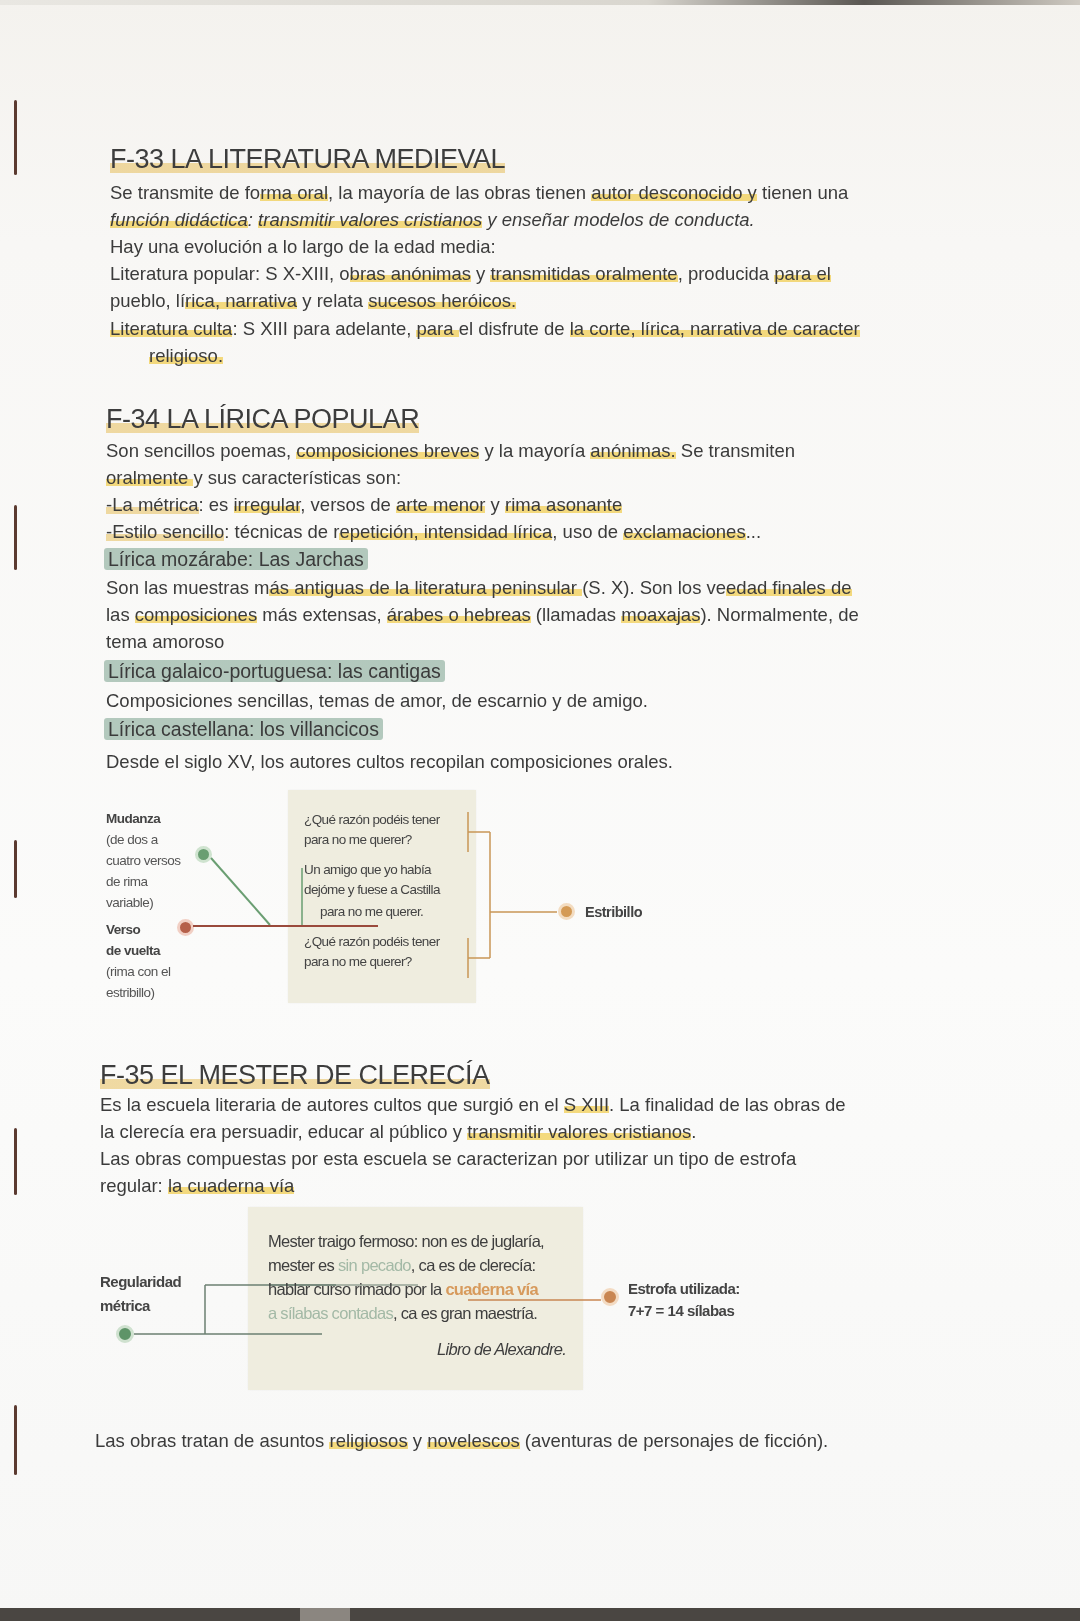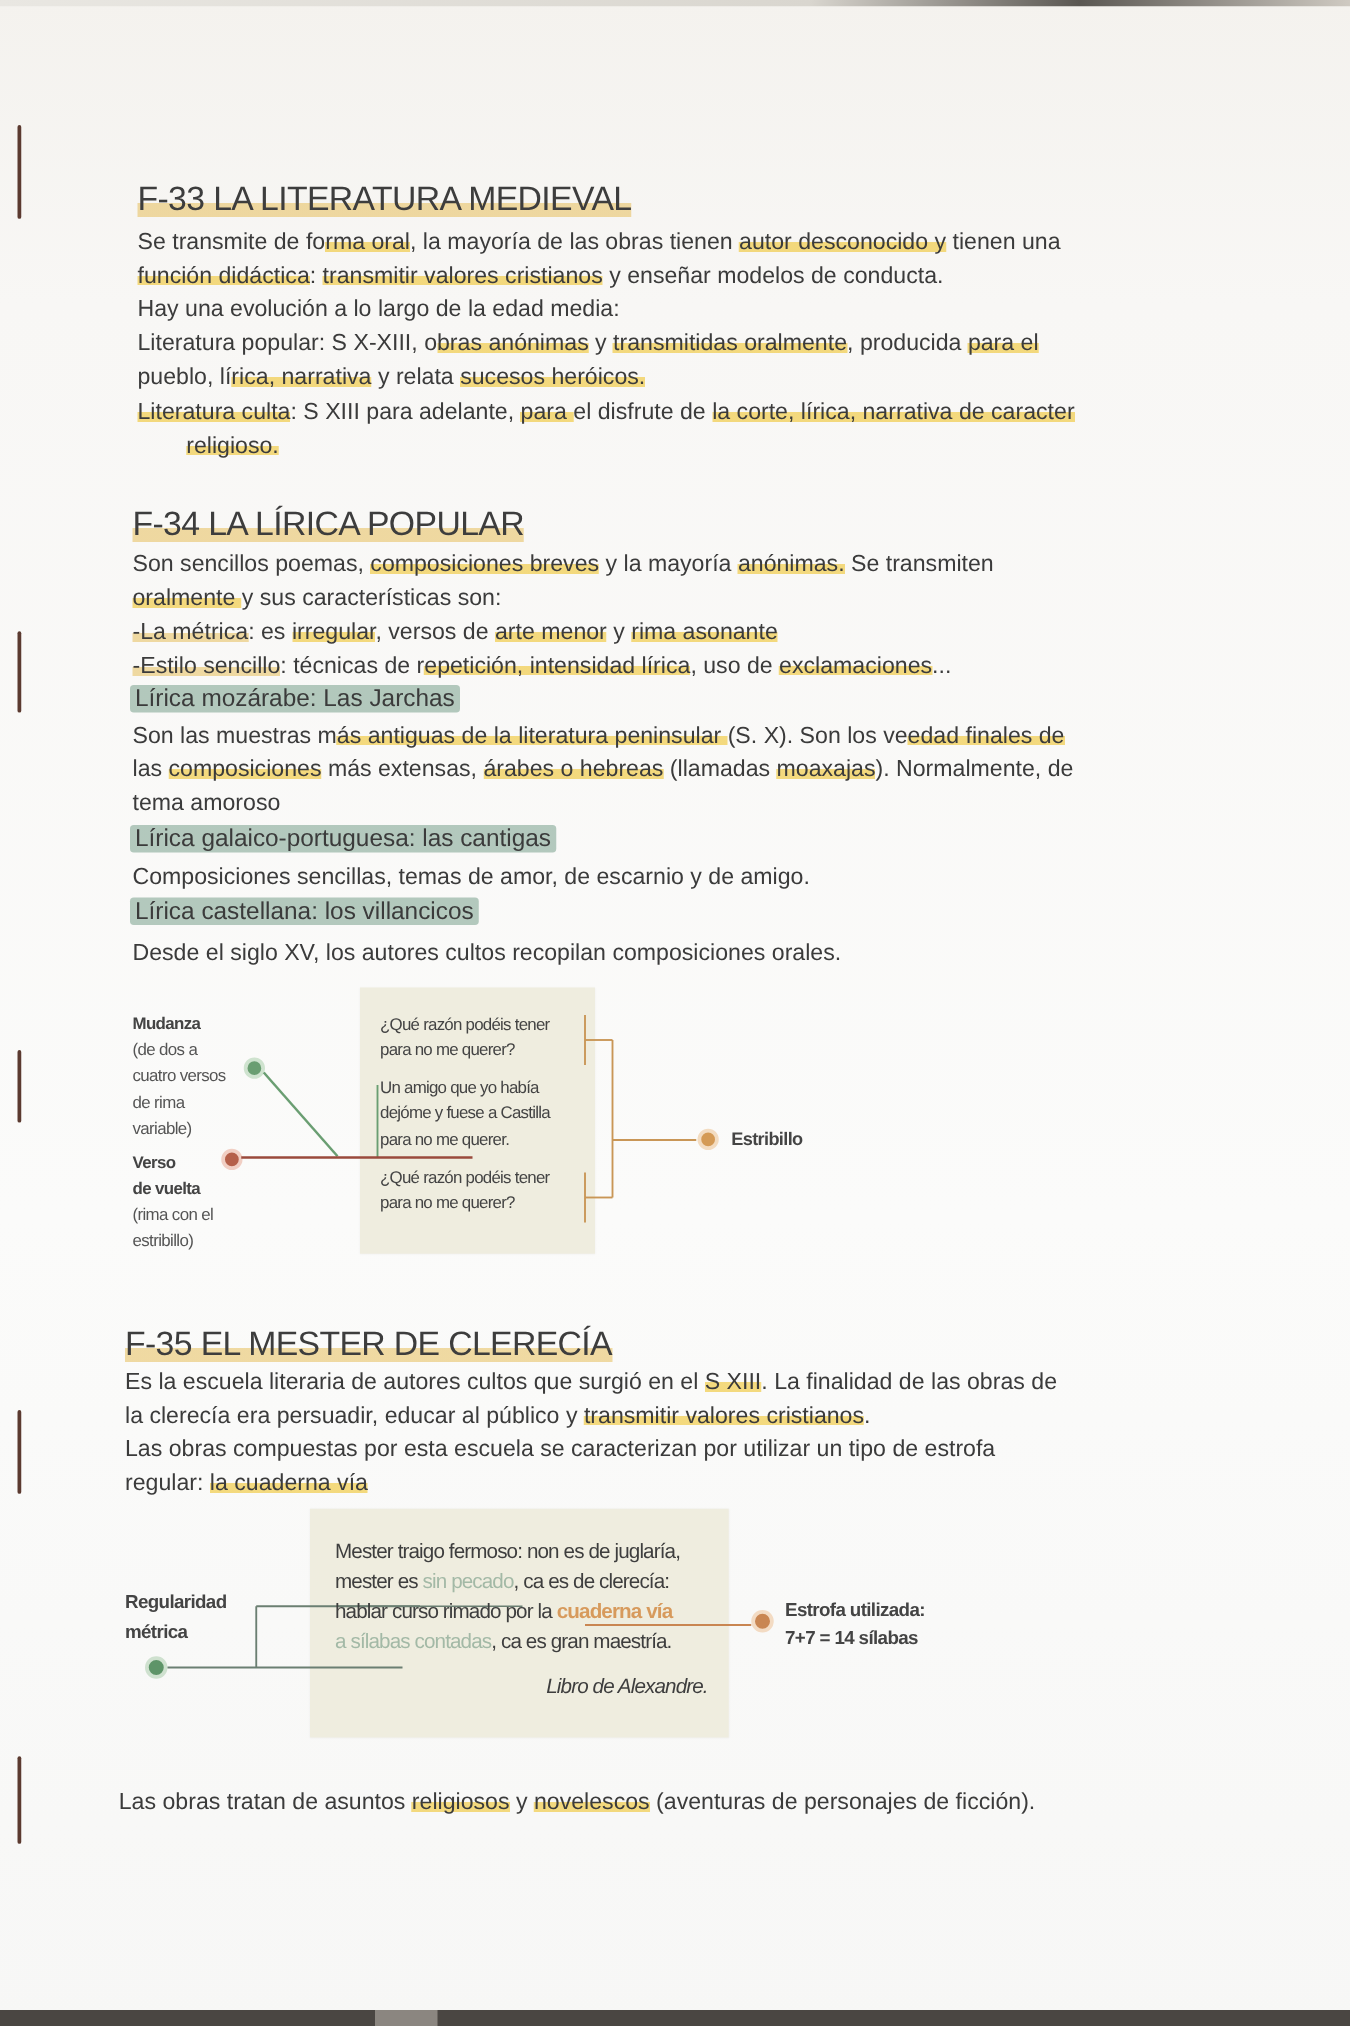--- a/index.html
+++ b/index.html
@@ -35,21 +35,21 @@
 <div class="binder" style="top:505px;height:65px;"></div>
 <div class="binder" style="top:840px;height:58px;"></div>
 <div class="binder" style="top:1128px;height:67px;"></div>
 <div class="binder" style="top:1405px;height:70px;"></div>
 
 <div>
   <h2 style="left:110px;top:144px;text-align:right;" class="hlh">F-33 LA LITERATURA MEDIEVAL</h2>
   <div class="ln" style="left:110px;top:182px;">
     <span>Se transmite de fo</span><span class="hl">rma oral</span><span>, la mayoría de las obras tienen </span><span class="hl">autor desconocido y</span><span> tienen una</span>
   </div>
-  <div class="ln" style="left:110px;top:209px;">
+  <div class="ln" style="left:110px;top:209px;font-style:italic;">
     <span class="hl">función didáctica</span><span>: </span><span class="hl">transmitir valores cristianos</span><span> y enseñar modelos de conducta.</span>
   </div>
   <div class="ln" style="left:110px;top:236px;">
     <span>Hay una evolución a lo largo de la edad media:</span>
   </div>
   <div class="ln" style="left:110px;top:263px;">
     <span>Literatura popular: S X-XIII, o</span><span class="hl">bras anónimas</span><span> y </span><span class="hl">transmitidas oralmente</span><span>, producida </span><span class="hl">para el</span>
   </div>
   <div class="ln" style="left:110px;top:290px;">
     <span>pueblo, lí</span><span class="hl">rica, narrativa</span><span> y relata </span><span class="hl">sucesos heróicos.</span>
@@ -135,21 +135,21 @@
       <line x1="468" y1="938" x2="468" y2="978" stroke="#c99656" stroke-width="1.5"></line>
       <line x1="468" y1="958" x2="490" y2="958" stroke="#c99656" stroke-width="1.5"></line>
       <line x1="490" y1="832" x2="490" y2="958" stroke="#c99656" stroke-width="1.5"></line>
       <line x1="490" y1="912" x2="557" y2="912" stroke="#c99656" stroke-width="1.5"></line>
     </svg>
 
     <div class="pl" style="left:304px;top:812px;">¿Qué razón podéis tener</div>
     <div class="pl" style="left:304px;top:832px;">para no me querer?</div>
     <div class="pl" style="left:304px;top:862px;">Un amigo que yo había</div>
     <div class="pl" style="left:304px;top:882px;">dejóme y fuese a Castilla</div>
-    <div class="pl" style="left:304px;top:904px;">para no me querer.</div>
+    <div class="pl" style="left:304px;top:904px;padding-left:16px;">para no me querer.</div>
     <div class="pl" style="left:304px;top:934px;">¿Qué razón podéis tener</div>
     <div class="pl" style="left:304px;top:954px;">para no me querer?</div>
 
     <div class="dlabel" style="left:585px;top:902px;font-size:14.5px;">
       <b>Estribillo</b>
     </div>
   </div>
 </div>
 
 <div>

